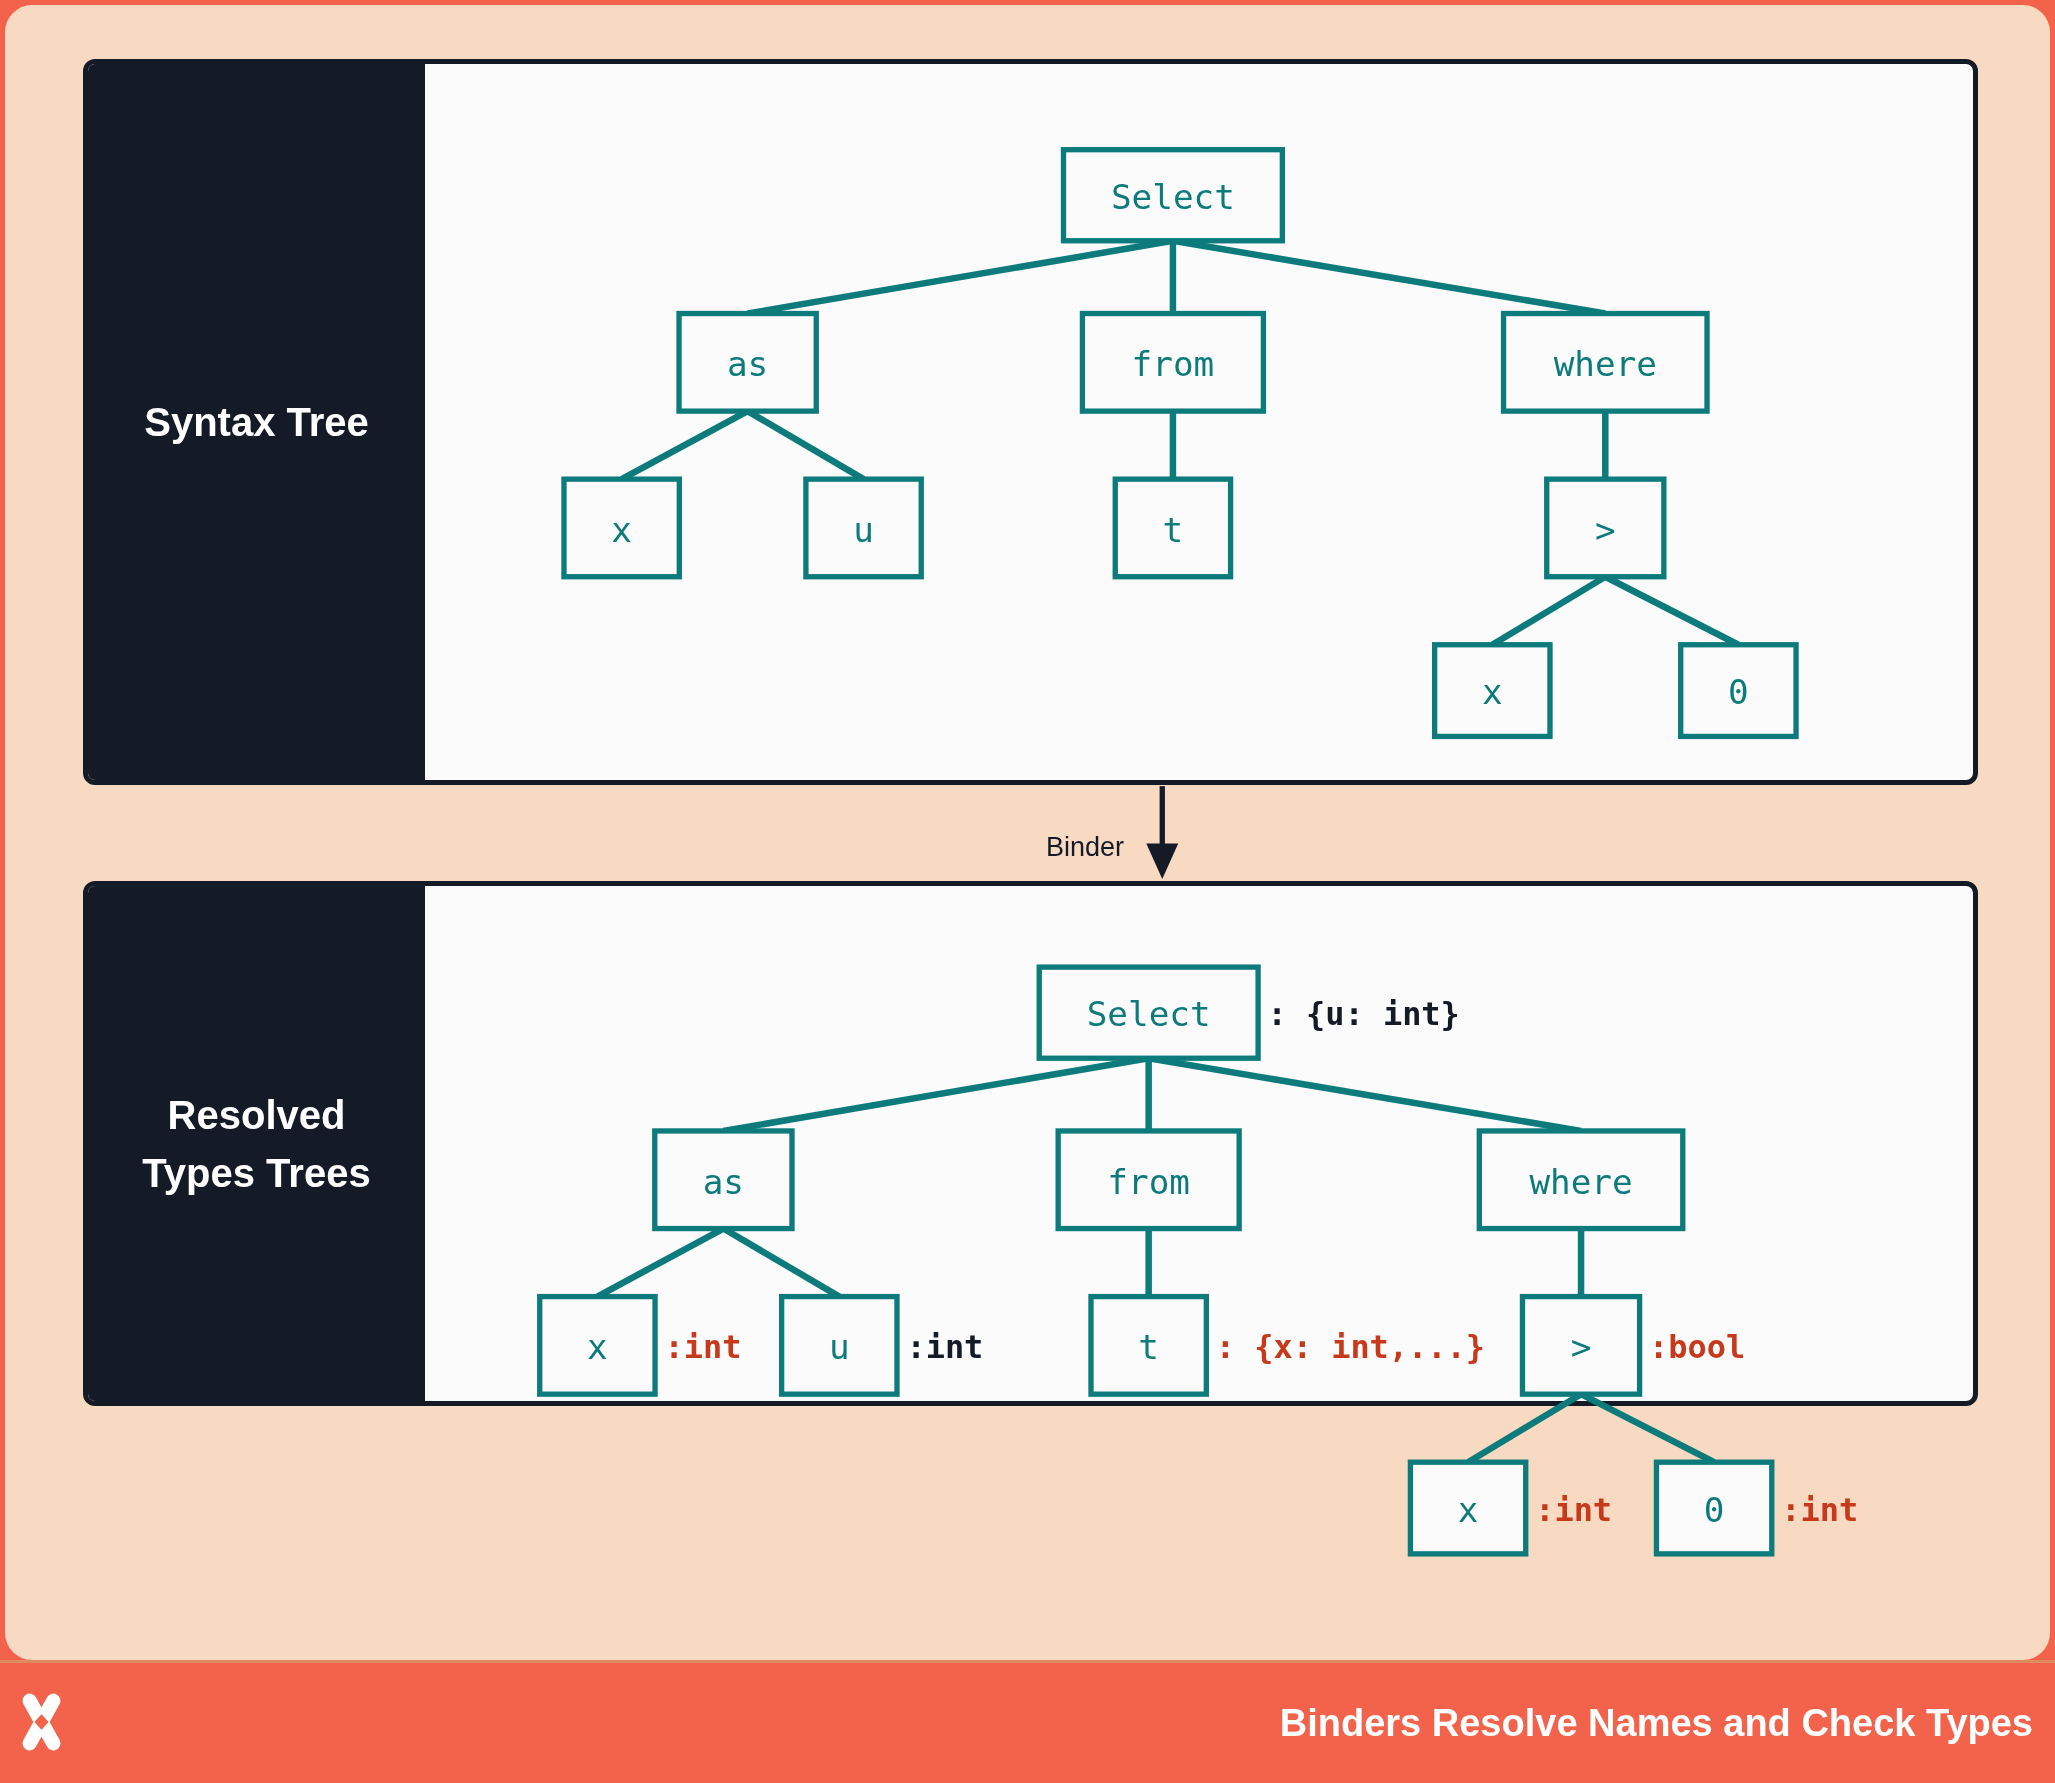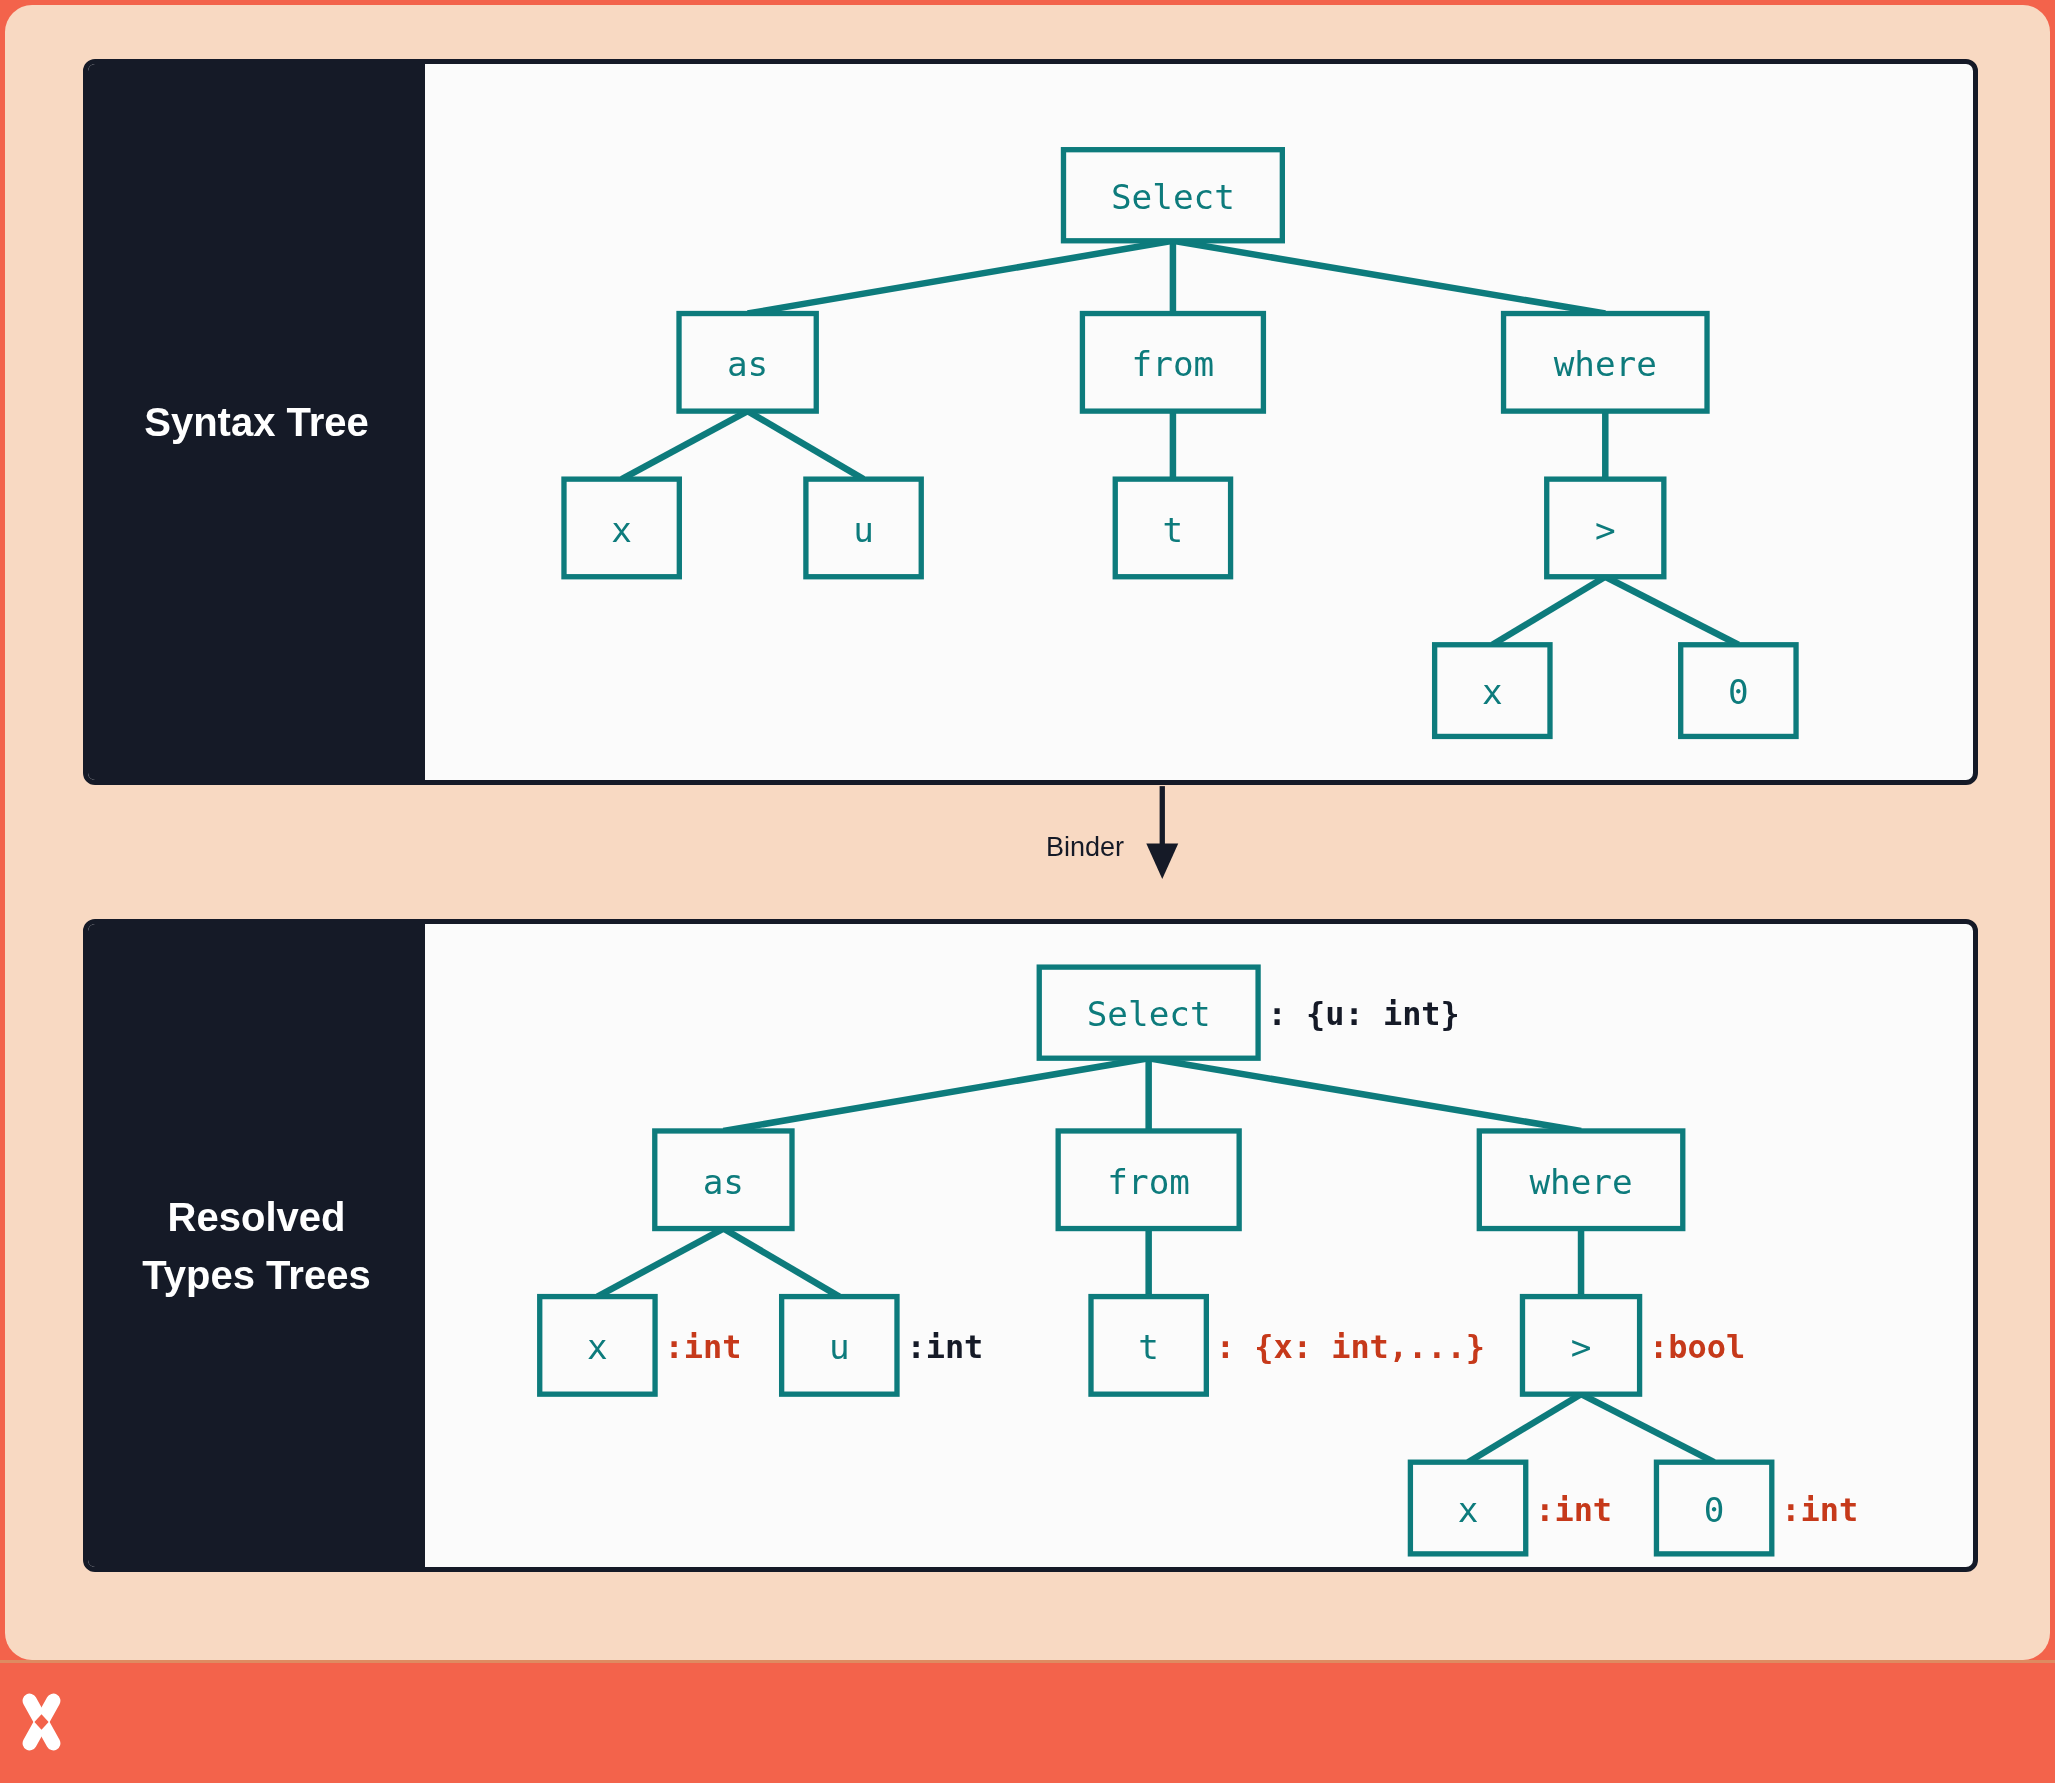--- a/index.html
+++ b/index.html
@@ -13,21 +13,21 @@
     position:absolute;left:5.3px;top:5.3px;width:2045px;height:1655px;
     background:var(--peach);border-radius:27px;
   }
 
   .panel{
     position:absolute;left:83px;width:1895px;
     background:var(--panel-bg);border:5.3px solid var(--navy);
     border-radius:12px;box-sizing:border-box;overflow:hidden;
   }
   .panel-top{top:59px;height:726px;}
-  .panel-bottom{top:919px;height:653px;}
+  .panel-bottom{top:881px;height:525px;}
 
   .sidebar{
     position:absolute;left:0;top:0;bottom:0;width:337px;
     background:var(--navy);display:flex;flex-direction:column;
     align-items:center;justify-content:center;
   }
   .sidebar-label-line{
     color:var(--white);font-weight:bold;font-size:40px;line-height:58px;
     text-align:center;white-space:nowrap;
   }
@@ -196,14 +196,15 @@
     <line x1="1965" y1="1329" x2="1965" y2="1432" class="binder-arrow-line"></line>
     <polygon points="1938,1426 1992,1426 1965,1486" class="binder-arrow-head"></polygon>
   </svg>
 
 <div class="footer">
   <svg class="footer-logo" viewBox="0 0 66 98" xmlns="http://www.w3.org/2000/svg">
     <line x1="13" y1="13" x2="53" y2="85" stroke="#ffffff" stroke-width="24" stroke-linecap="round"></line>
     <line x1="53" y1="13" x2="13" y2="85" stroke="#ffffff" stroke-width="24" stroke-linecap="round"></line>
     <polygon points="33,36 45,49 33,62 21,49" fill="#f3634b"></polygon>
   </svg>
+  <div class="footer-title">Binders Resolve Names and Check Types</div>
 </div>
 
 
 </body></html>

